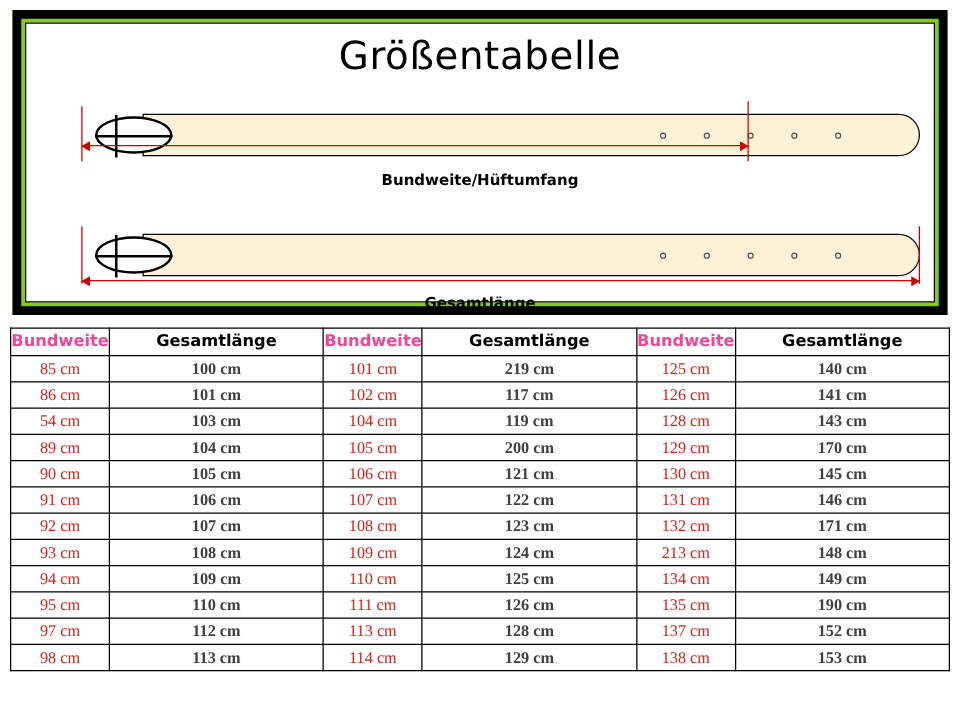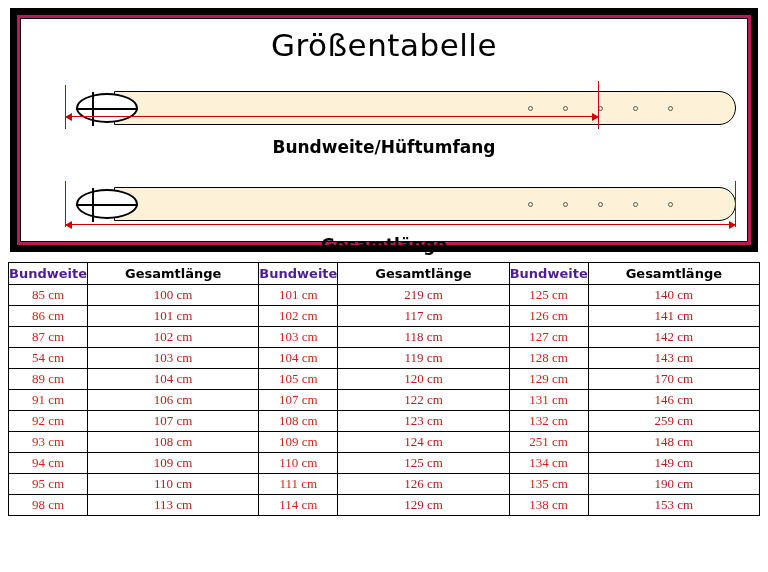--- a/index.html
+++ b/index.html
@@ -12,21 +12,21 @@
     height: 572px;
     font-family: "Liberation Serif", serif;
     overflow: hidden;
   }
 
   
   .diagram-panel {
     position: relative;
     margin: 8px 10px 0 10px;
     height: 244px;
-    background: #be185d;
+    background: #84cc16;
     border: 7px solid #000000;
     box-sizing: border-box;
   }
   .diagram-inner {
     position: absolute;
     inset: 3px;
     border: 1px solid #000000;
     box-sizing: border-box;
     background: #ffffff;
   }
@@ -124,21 +124,21 @@
   .tick {
     position: absolute;
     width: 0;
     border-left: 1px solid #cc0000;
   }
   .caption {
     position: absolute;
     text-align: center;
     font-family: "DejaVu Sans", sans-serif;
     font-weight: bold;
-    font-size: 17px;
+    font-size: 12px;
     color: #000000;
   }
 
   
   .table-wrap {
     margin: 10px 8px 0 8px;
   }
   table.size-table {
     border-collapse: collapse;
     width: 752px;
@@ -153,24 +153,24 @@
     padding: 1px 0 2px 0;
     height: 17px;
     line-height: 15px;
   }
   table.size-table th {
     font-family: "DejaVu Sans", sans-serif;
     font-size: 13px;
     font-weight: bold;
     height: 18px;
   }
-  th.col-a { color: #4c1d95; width: 78px; }
+  th.col-a { color: #ec4899; width: 78px; }
   th.col-b { color: #000000; }
   td.col-a { color: #d2241b; font-weight: normal; }
-  td.col-b { color: #b91c1c; font-weight: normal; }
+  td.col-b { color: #404040; font-weight: bold; }
 </style>
 </head>
 <body>
 
 <div class="diagram-panel">
   <div class="diagram-inner">
 
     <div class="diagram-title">Größentabelle</div>
 
     <div class="belt" style="left:55px; top:72px; width:660px;">
@@ -227,84 +227,92 @@
         </tr>
         <tr>
           <td class="col-a">86 cm</td>
           <td class="col-b">101 cm</td>
           <td class="col-a">102 cm</td>
           <td class="col-b">117 cm</td>
           <td class="col-a">126 cm</td>
           <td class="col-b">141 cm</td>
         </tr>
         <tr>
-          <td class="col-a">87 cm</td>
-          <td class="col-b">102 cm</td>
-          <td class="col-a">103 cm</td>
-          <td class="col-b">118 cm</td>
-          <td class="col-a">127 cm</td>
-          <td class="col-b">142 cm</td>
-        </tr>
-        <tr>
           <td class="col-a">54 cm</td>
           <td class="col-b">103 cm</td>
           <td class="col-a">104 cm</td>
           <td class="col-b">119 cm</td>
           <td class="col-a">128 cm</td>
           <td class="col-b">143 cm</td>
         </tr>
         <tr>
           <td class="col-a">89 cm</td>
           <td class="col-b">104 cm</td>
           <td class="col-a">105 cm</td>
-          <td class="col-b">120 cm</td>
+          <td class="col-b">200 cm</td>
           <td class="col-a">129 cm</td>
           <td class="col-b">170 cm</td>
+        </tr>
+        <tr>
+          <td class="col-a">90 cm</td>
+          <td class="col-b">105 cm</td>
+          <td class="col-a">106 cm</td>
+          <td class="col-b">121 cm</td>
+          <td class="col-a">130 cm</td>
+          <td class="col-b">145 cm</td>
         </tr>
         <tr>
           <td class="col-a">91 cm</td>
           <td class="col-b">106 cm</td>
           <td class="col-a">107 cm</td>
           <td class="col-b">122 cm</td>
           <td class="col-a">131 cm</td>
           <td class="col-b">146 cm</td>
         </tr>
         <tr>
           <td class="col-a">92 cm</td>
           <td class="col-b">107 cm</td>
           <td class="col-a">108 cm</td>
           <td class="col-b">123 cm</td>
           <td class="col-a">132 cm</td>
-          <td class="col-b">259 cm</td>
+          <td class="col-b">171 cm</td>
         </tr>
         <tr>
           <td class="col-a">93 cm</td>
           <td class="col-b">108 cm</td>
           <td class="col-a">109 cm</td>
           <td class="col-b">124 cm</td>
-          <td class="col-a">251 cm</td>
+          <td class="col-a">213 cm</td>
           <td class="col-b">148 cm</td>
         </tr>
         <tr>
           <td class="col-a">94 cm</td>
           <td class="col-b">109 cm</td>
           <td class="col-a">110 cm</td>
           <td class="col-b">125 cm</td>
           <td class="col-a">134 cm</td>
           <td class="col-b">149 cm</td>
         </tr>
         <tr>
           <td class="col-a">95 cm</td>
           <td class="col-b">110 cm</td>
           <td class="col-a">111 cm</td>
           <td class="col-b">126 cm</td>
           <td class="col-a">135 cm</td>
           <td class="col-b">190 cm</td>
         </tr>
         <tr>
+          <td class="col-a">97 cm</td>
+          <td class="col-b">112 cm</td>
+          <td class="col-a">113 cm</td>
+          <td class="col-b">128 cm</td>
+          <td class="col-a">137 cm</td>
+          <td class="col-b">152 cm</td>
+        </tr>
+        <tr>
           <td class="col-a">98 cm</td>
           <td class="col-b">113 cm</td>
           <td class="col-a">114 cm</td>
           <td class="col-b">129 cm</td>
           <td class="col-a">138 cm</td>
           <td class="col-b">153 cm</td>
         </tr>
       </tbody>
   </table>
 </div>

